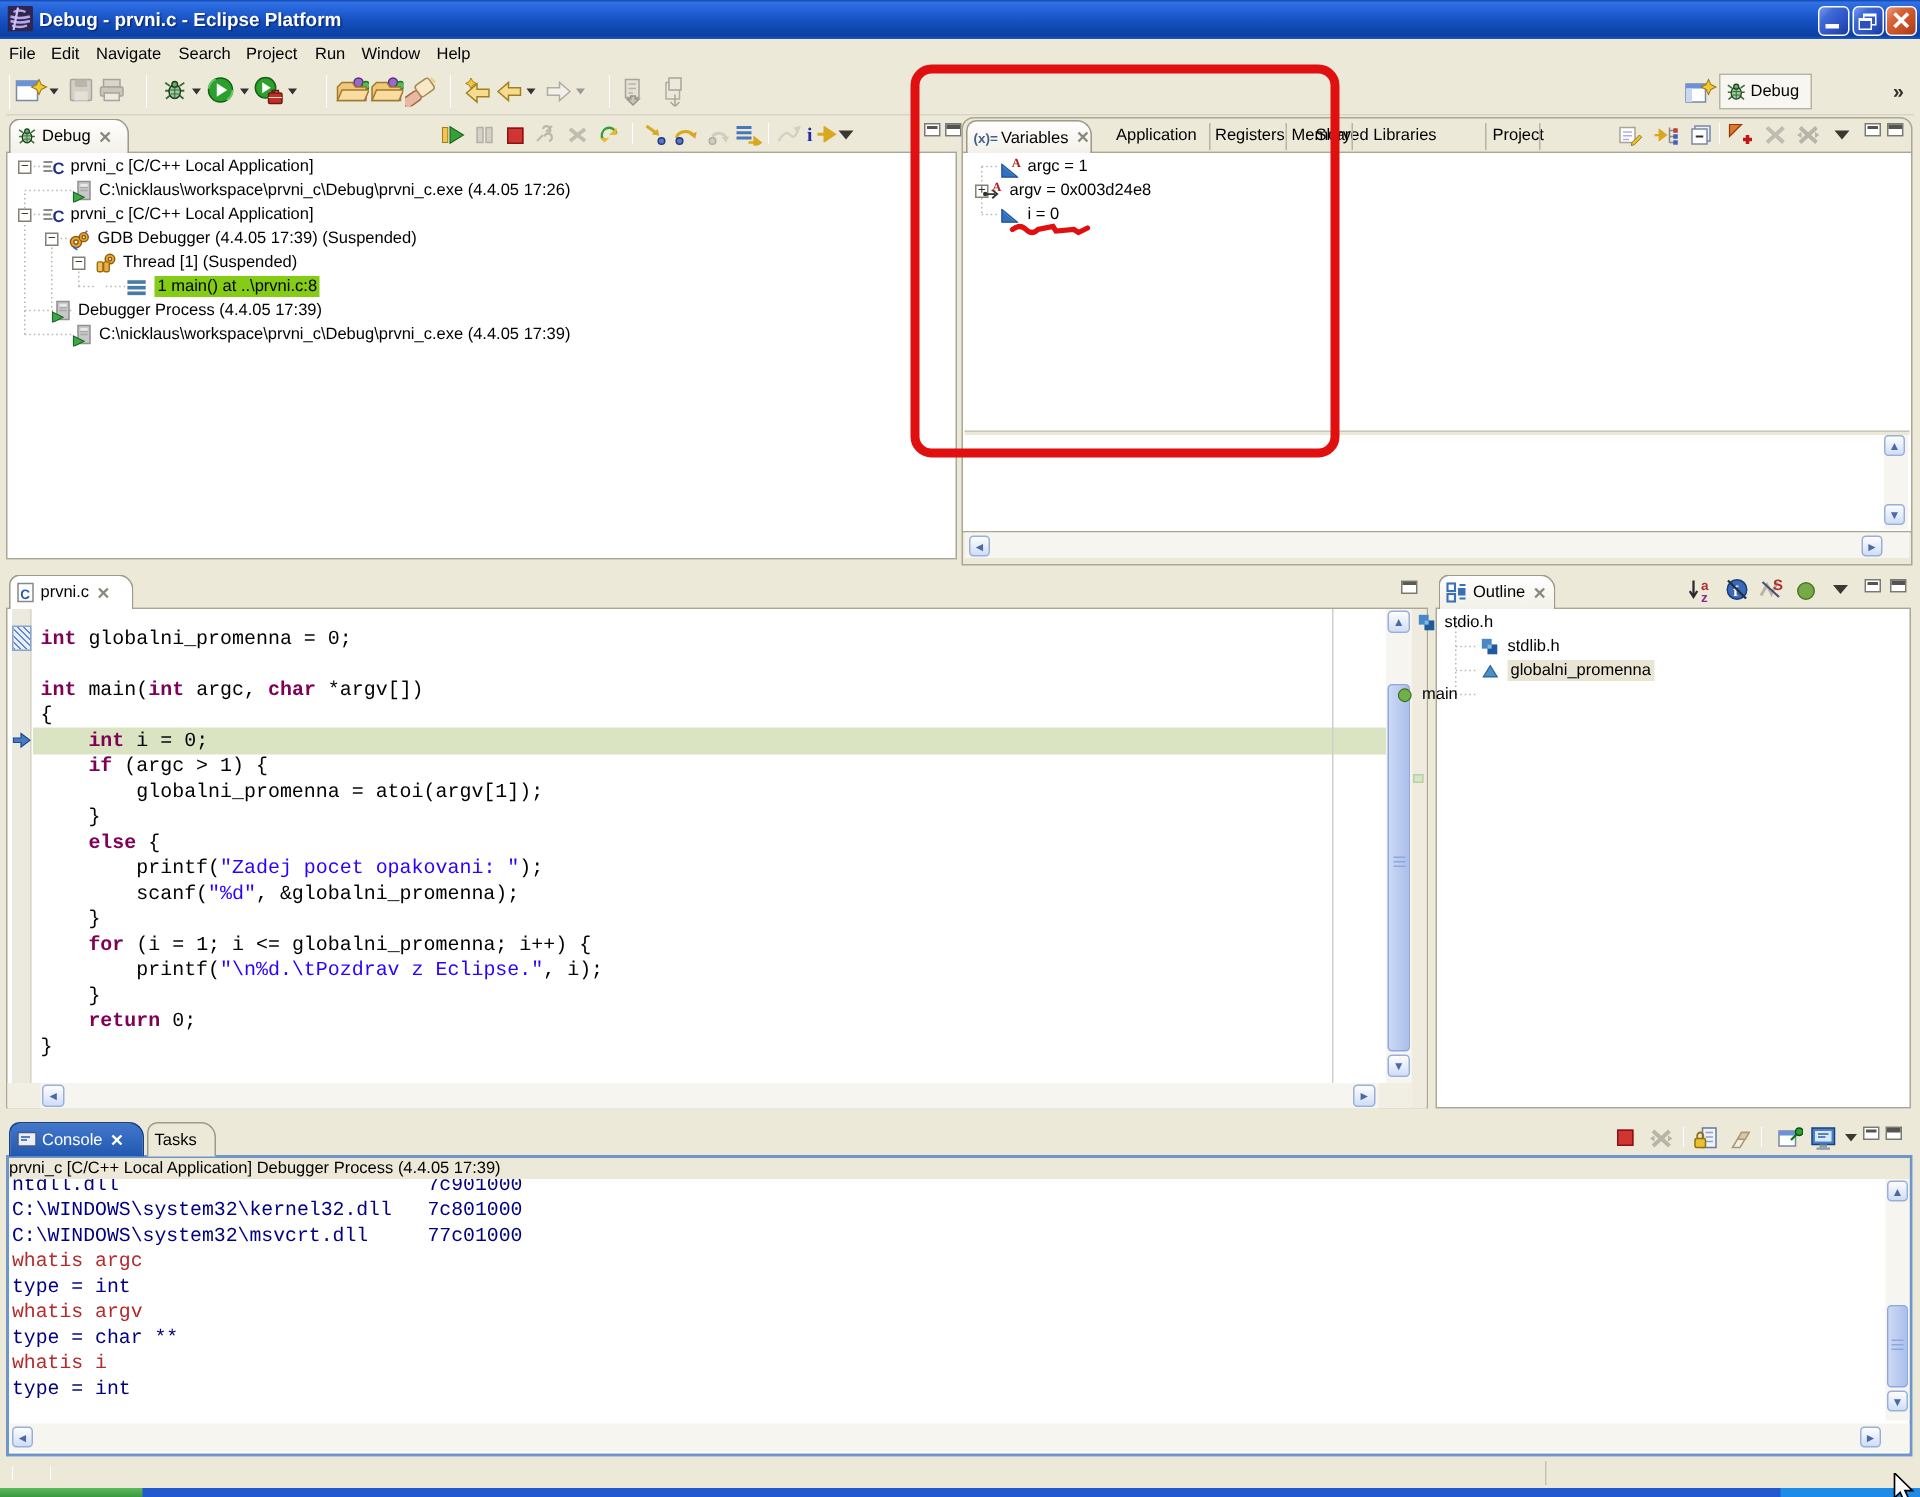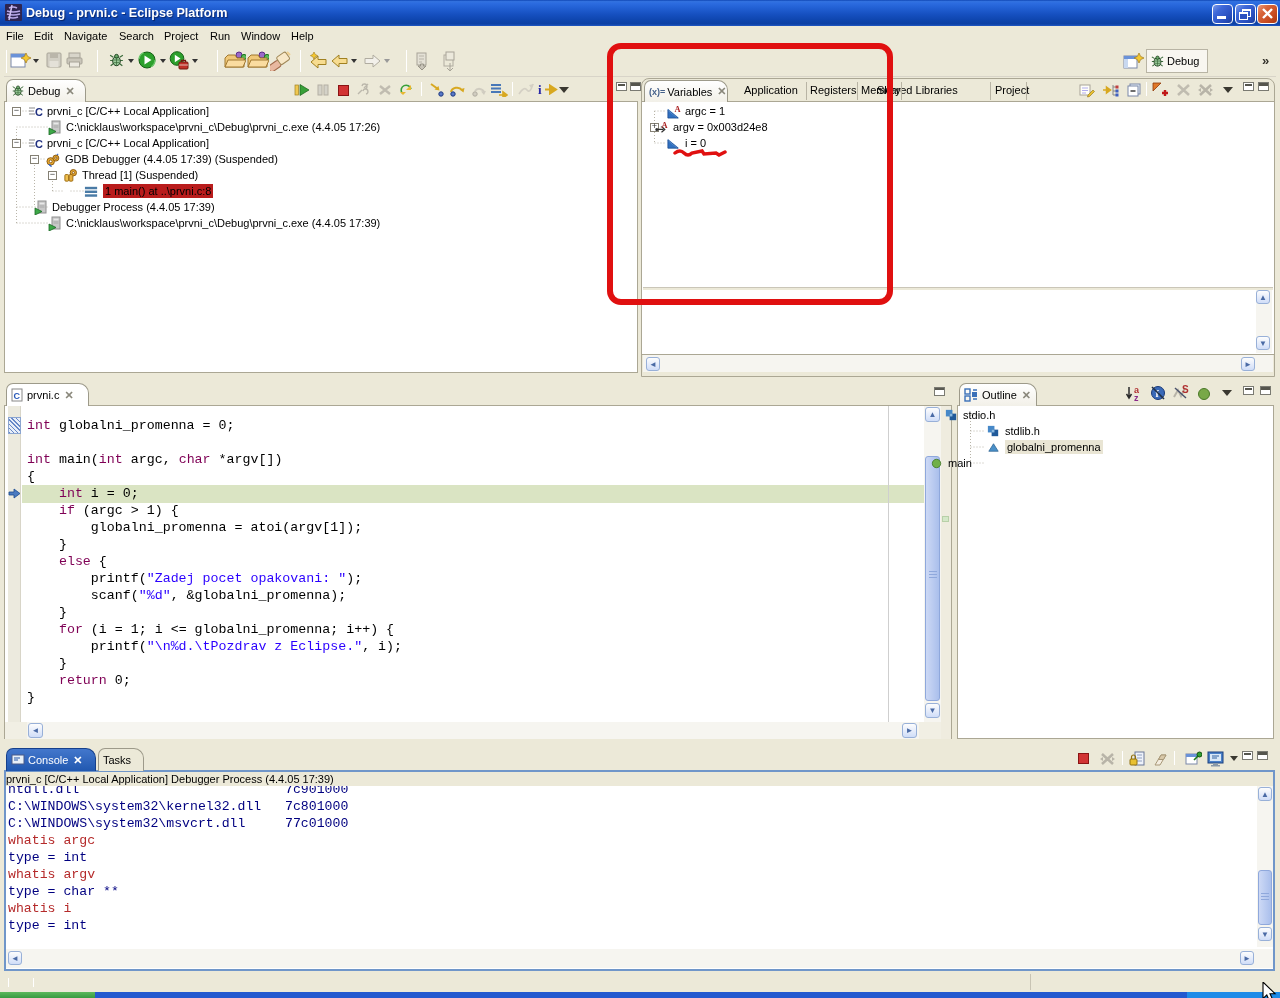--- a/index.html
+++ b/index.html
@@ -24,21 +24,21 @@
 
 .vpanel{background:#fff;border:1px solid #aba794}
 .vtab{background:linear-gradient(180deg,#fff,#f2f0e8);border:1px solid #9d9a8a;border-bottom:none;border-radius:7px 10px 0 0;display:flex;align-items:center;padding-left:4px;font-size:11px}
 .xclose{color:#8a887c;font-weight:bold;font-size:11px;margin-left:5px;letter-spacing:-1px}
 .minmax{width:11px;height:9px;border:1px solid #7a7a72;background:#fff}
 
 .trow{position:absolute;height:16px;display:flex;align-items:center;white-space:nowrap;font-size:11px}
 .tico{display:inline-block;margin-right:4px}
 
 #edcode{font-family:"Liberation Mono",monospace;font-size:13.3px;line-height:17px;white-space:pre;color:#000}
-#edcode b{color:#7f0055;font-weight:normal}
+#edcode b{color:#7f0055;font-weight:bold}
 #edcode i{color:#2a00ff;font-style:normal}
 #console-text{font-family:"Liberation Mono",monospace;font-size:13.2px;line-height:17px;white-space:pre;color:#000080}
 #console-text .r{color:#b52a2a}
 .tabsep{top:82px;width:1px;height:18px;background:#b8b4a4}
 .exp{display:inline-block;width:9px;height:9px;border:1px solid #848074;background:#fff;font-size:9px;line-height:7px;text-align:center;color:#333;font-family:"Liberation Mono",monospace}
 
 .sbtn{position:absolute;background:linear-gradient(180deg,#fdfdfd,#d0ddf8);border:1px solid #98b0d8;border-radius:3px;color:#4a6aa5;text-align:center;font-size:8px;line-height:13px}
 .strack{position:absolute;background:#f6f5f0}
 </style></head>
 <body>
@@ -331,21 +331,21 @@
 <div class="trow" style="left:48px;top:167px">
     <span class="exp">−</span>
   </div>
 <div class="trow" style="left:63px;top:167px"><svg class="tico" width="15" height="15">
       <use href="#thread"></use>
     </svg>Thread [1] (Suspended)</div>
 <div class="trow" style="left:84px;top:183px">
     <svg class="tico" width="15" height="15">
       <use href="#frame"></use>
     </svg>
-    <span style="background:#b91c1c;padding:1px 2px">1 main() at ..\prvni.c:8</span>
+    <span style="background:#84cc16;padding:1px 2px">1 main() at ..\prvni.c:8</span>
   </div>
 <div class="trow" style="left:33px;top:199px"><svg class="tico" width="15" height="15">
       <use href="#proc"></use>
     </svg>Debugger Process (4.4.05 17:39)</div>
 <div class="trow" style="left:47px;top:215px"><svg class="tico" width="15" height="15">
       <use href="#proc"></use>
     </svg>C:\nicklaus\workspace\prvni_c\Debug\prvni_c.exe (4.4.05 17:39)</div>
 
 <div class="abs" id="varfolder" style="left:641px;top:78px;width:634px;height:299px;background:#ece9d8;border:1px solid #aba794;border-radius:8px 8px 0 0"></div>
 <div class="abs vpanel" id="varpanel" style="left:642px;top:101px;width:632px;height:254px;border-left:none;border-right:none"></div>

